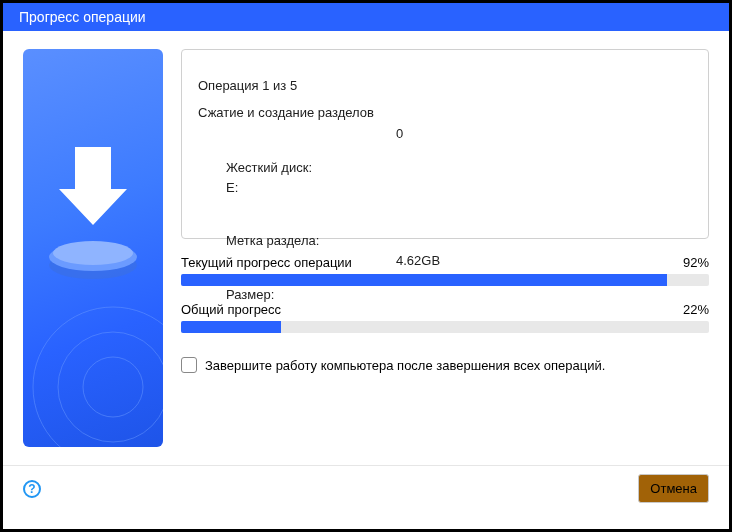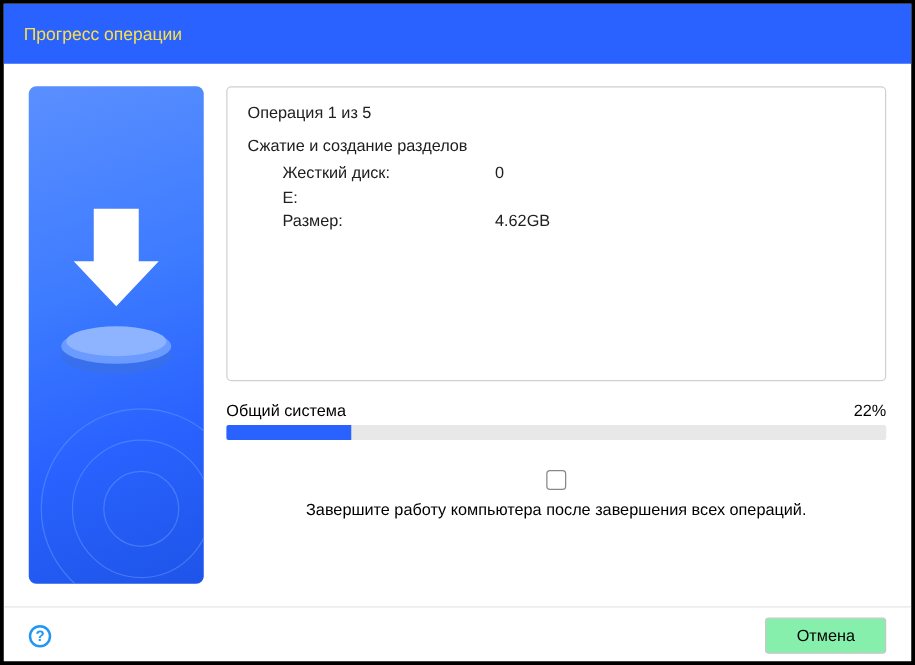--- a/index.html
+++ b/index.html
@@ -6,22 +6,22 @@
     body {
       font-family: "Segoe UI", Arial, sans-serif;
       background: #fff;
       width: 732px;
       height: 532px;
       overflow: hidden;
       border: 3px solid #000;
     }
     .title-bar {
       background: #2962ff;
-      color: #fde047;
-      padding: 16px 16px;
+      color: #ffffff;
+      padding: 6px 16px;
       font-size: 14px;
       font-weight: 400;
     }
     .content {
       display: flex;
       padding: 18px 20px 12px 20px;
       gap: 18px;
     }
     .side-graphic {
       width: 140px;
@@ -35,30 +35,30 @@
     .side-graphic svg { position: absolute; }
     .circles { position:absolute; right:-40px; bottom:-30px; }
     .main {
       flex: 1;
       display: flex;
       flex-direction: column;
     }
     .info-box {
       border: 1px solid #d0d0d0;
       border-radius: 4px;
-      padding: 12px 16px 16px 16px;
+      padding: 28px 16px 16px 16px;
       font-size: 13px;
       color: #202020;
-      height: 236px;
+      height: 190px;
     }
     .op-count { margin-bottom: 12px; }
     .op-title { font-weight: 400; margin-bottom: 4px; }
     .details { padding-left: 28px; }
     .detail-row { display: flex; line-height: 1.5; }
-    .detail-label { width: 170px; }
+    .detail-label { width: 170px; margin-top: 34px; }
     .detail-value { }
     .detail-value.offset { margin-left: 60px; }
     .progress-section { margin-top: 16px; font-size: 13px; }
     .progress-head {
       display: flex;
       justify-content: space-between;
       margin-bottom: 4px;
     }
     .progress-bar {
       height: 12px;
@@ -69,21 +69,20 @@
     .progress-fill {
       height: 100%;
       background: #2962ff;
     }
     .checkbox-row {
       margin-top: 24px;
       display: flex;
       align-items: center;
       gap: 8px;
       font-size: 13px;
-      flex-direction: column;
     }
     .checkbox-box {
       width: 16px;
       height: 16px;
       border: 1px solid #888;
       border-radius: 3px;
       background: #fff;
     }
     .footer {
       margin-top: 6px;
@@ -99,22 +98,22 @@
       border: 2px solid #2196f3;
       color: #2196f3;
       font-size: 12px;
       font-weight: 700;
       display: flex;
       align-items: center;
       justify-content: center;
     }
     .cancel-btn {
       border: 1px solid #c8c8c8;
-      background: #86efac;
-      padding: 6px 24px;
+      background: #a16207;
+      padding: 6px 11px;
       font-size: 13px;
       border-radius: 3px;
       cursor: pointer;
     }
   </style>
 </head>
 <body>
 
 <div class="title-bar">
   <span>Прогресс операции</span>
@@ -141,30 +140,43 @@
       <div class="op-title">Сжатие и создание разделов</div>
       <div class="details">
         <div class="detail-row">
           <div class="detail-label">Жесткий диск:</div>
           <div class="detail-value">0</div>
         </div>
         <div class="detail-row">
           <div class="detail-value">E:</div>
         </div>
         <div class="detail-row">
+          <div class="detail-label">Метка раздела:</div>
+          <div class="detail-value"></div>
+        </div>
+        <div class="detail-row">
           <div class="detail-label">Размер:</div>
           <div class="detail-value">4.62GB</div>
         </div>
       </div>
     </div>
 
+    <div class="progress-section">
+      <div class="progress-head">
+        <span>Текущий прогресс операции</span>
+        <span>92%</span>
+      </div>
+      <div class="progress-bar">
+        <div class="progress-fill" style="width:92%"></div>
+      </div>
+    </div>
 
     <div class="progress-section">
       <div class="progress-head">
-        <span>Общий система</span>
+        <span>Общий прогресс</span>
         <span>22%</span>
       </div>
       <div class="progress-bar">
         <div class="progress-fill" style="width:19%"></div>
       </div>
     </div>
 
     <div class="checkbox-row">
       <div class="checkbox-box"></div>
       <span>Завершите работу компьютера после завершения всех операций.</span>

